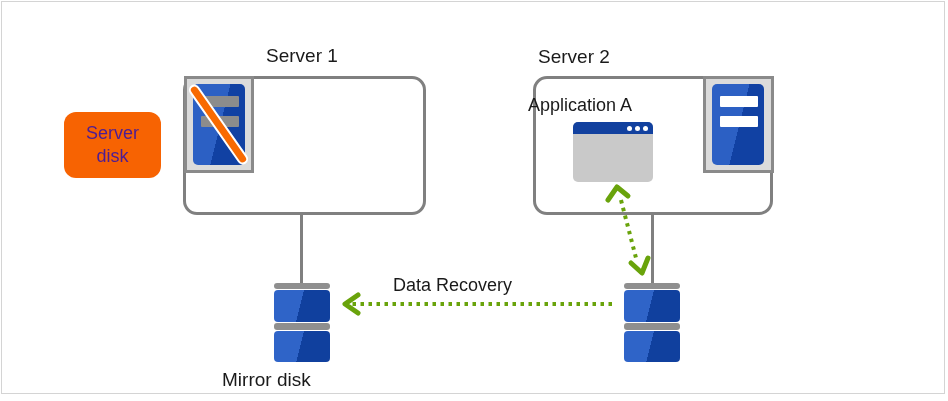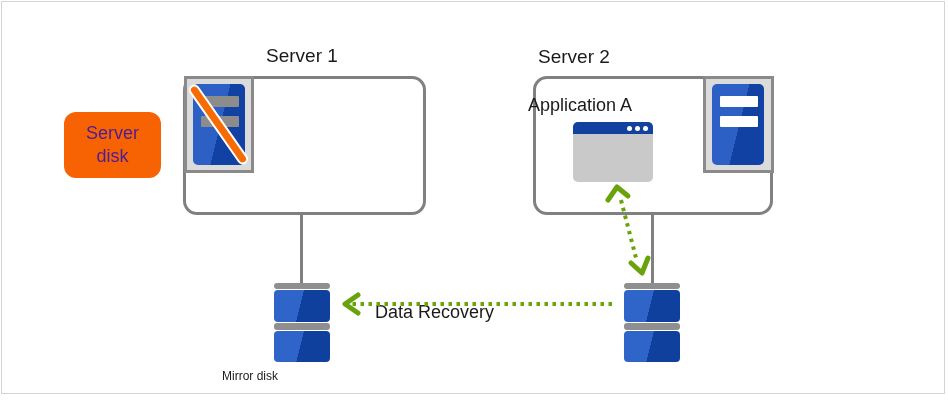--- a/index.html
+++ b/index.html
@@ -8,21 +8,21 @@
     position:relative; width:948px; height:401px; background:#ffffff;
     overflow:hidden; color:#1a1a1a;
   }
   .frame {
     position:absolute; left:1px; top:1px; width:944px; height:393px;
     border:1px solid #d4d4d4; pointer-events:none;
   }
   .label { position:absolute; white-space:nowrap; }
   .server-title { font-size:19px; }
   .app-title { font-size:18px; }
-  .disk-title { font-size:12px; }
+  .disk-title { font-size:19px; }
   .edge-title { font-size:18px; }
 
   .server-box {
     position:absolute; background:#ffffff; border:3px solid #808080;
     border-radius:14px; width:243px; height:139px; top:76px;
   }
   .server-box.s1 { left:183px; }
   .server-box.s2 { left:533px; width:240px; }
 
   .icon-box {
@@ -154,21 +154,21 @@
 
   <div class="disk-group d2">
     <div class="disk-cap k1"></div>
     <div class="disk-body p1"></div>
     <div class="disk-cap k2"></div>
     <div class="disk-body p2"></div>
   </div>
 
   <div class="label disk-title" style="left:222px; top:369px; width:160px;">Mirror disk</div>
 
-  <div class="label edge-title" style="left:375px; top:275px; width:160px;margin-top:27px;">Data Recovery</div>
+  <div class="label edge-title" style="left:393px; top:275px; width:160px;">Data Recovery</div>
 
   <svg class="arrow-layer" viewBox="0 0 948 401" xmlns="http://www.w3.org/2000/svg">
 
     <g stroke="#69a30b" fill="none">
       <line x1="612" y1="304" x2="352" y2="304" stroke-width="4" stroke-dasharray="3.5 4.5"></line>
       <path d="M358 295 L345 304 L358 313" stroke-width="5" stroke-linecap="round" stroke-linejoin="round"></path>
     </g>
 
     <g stroke="#69a30b" fill="none">
       <line x1="621" y1="200" x2="636" y2="258" stroke-width="4" stroke-dasharray="3.5 4.5"></line>

